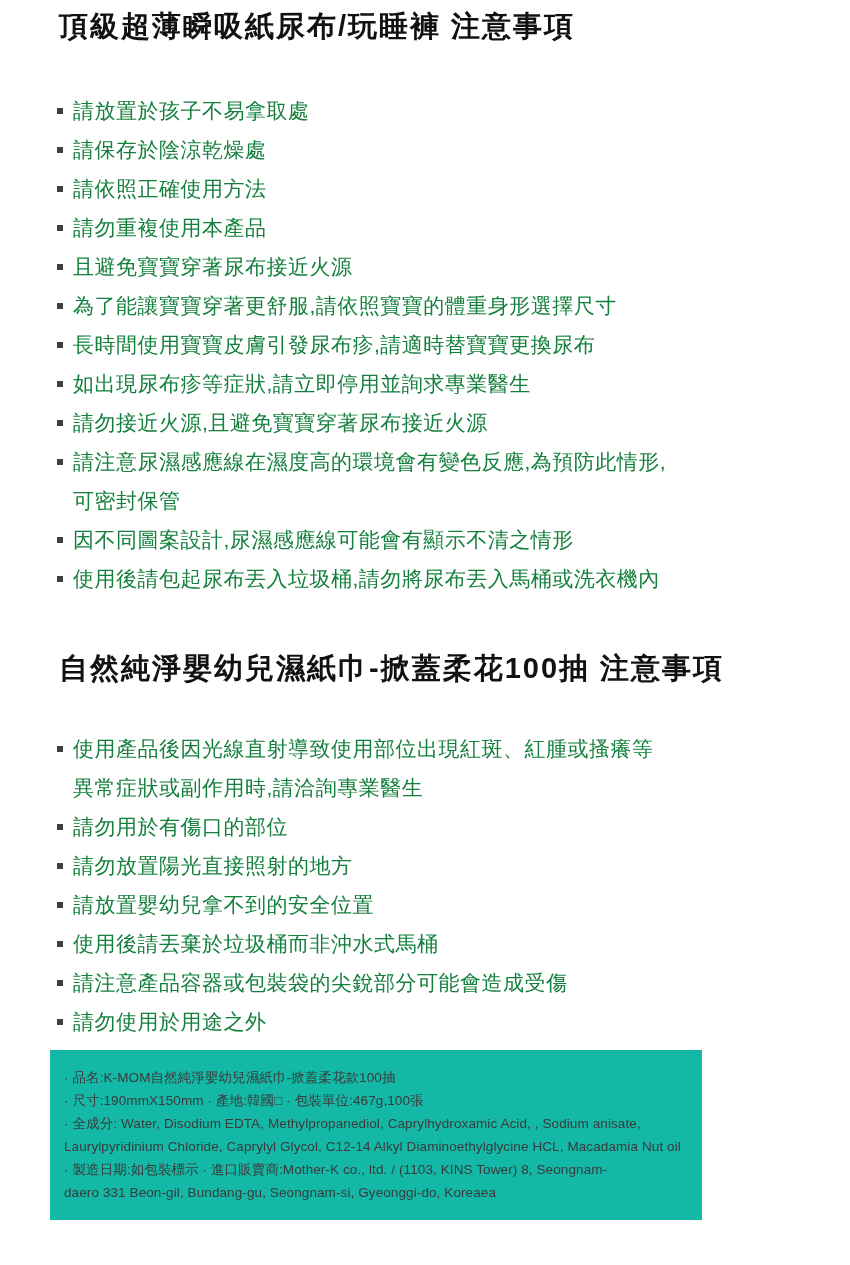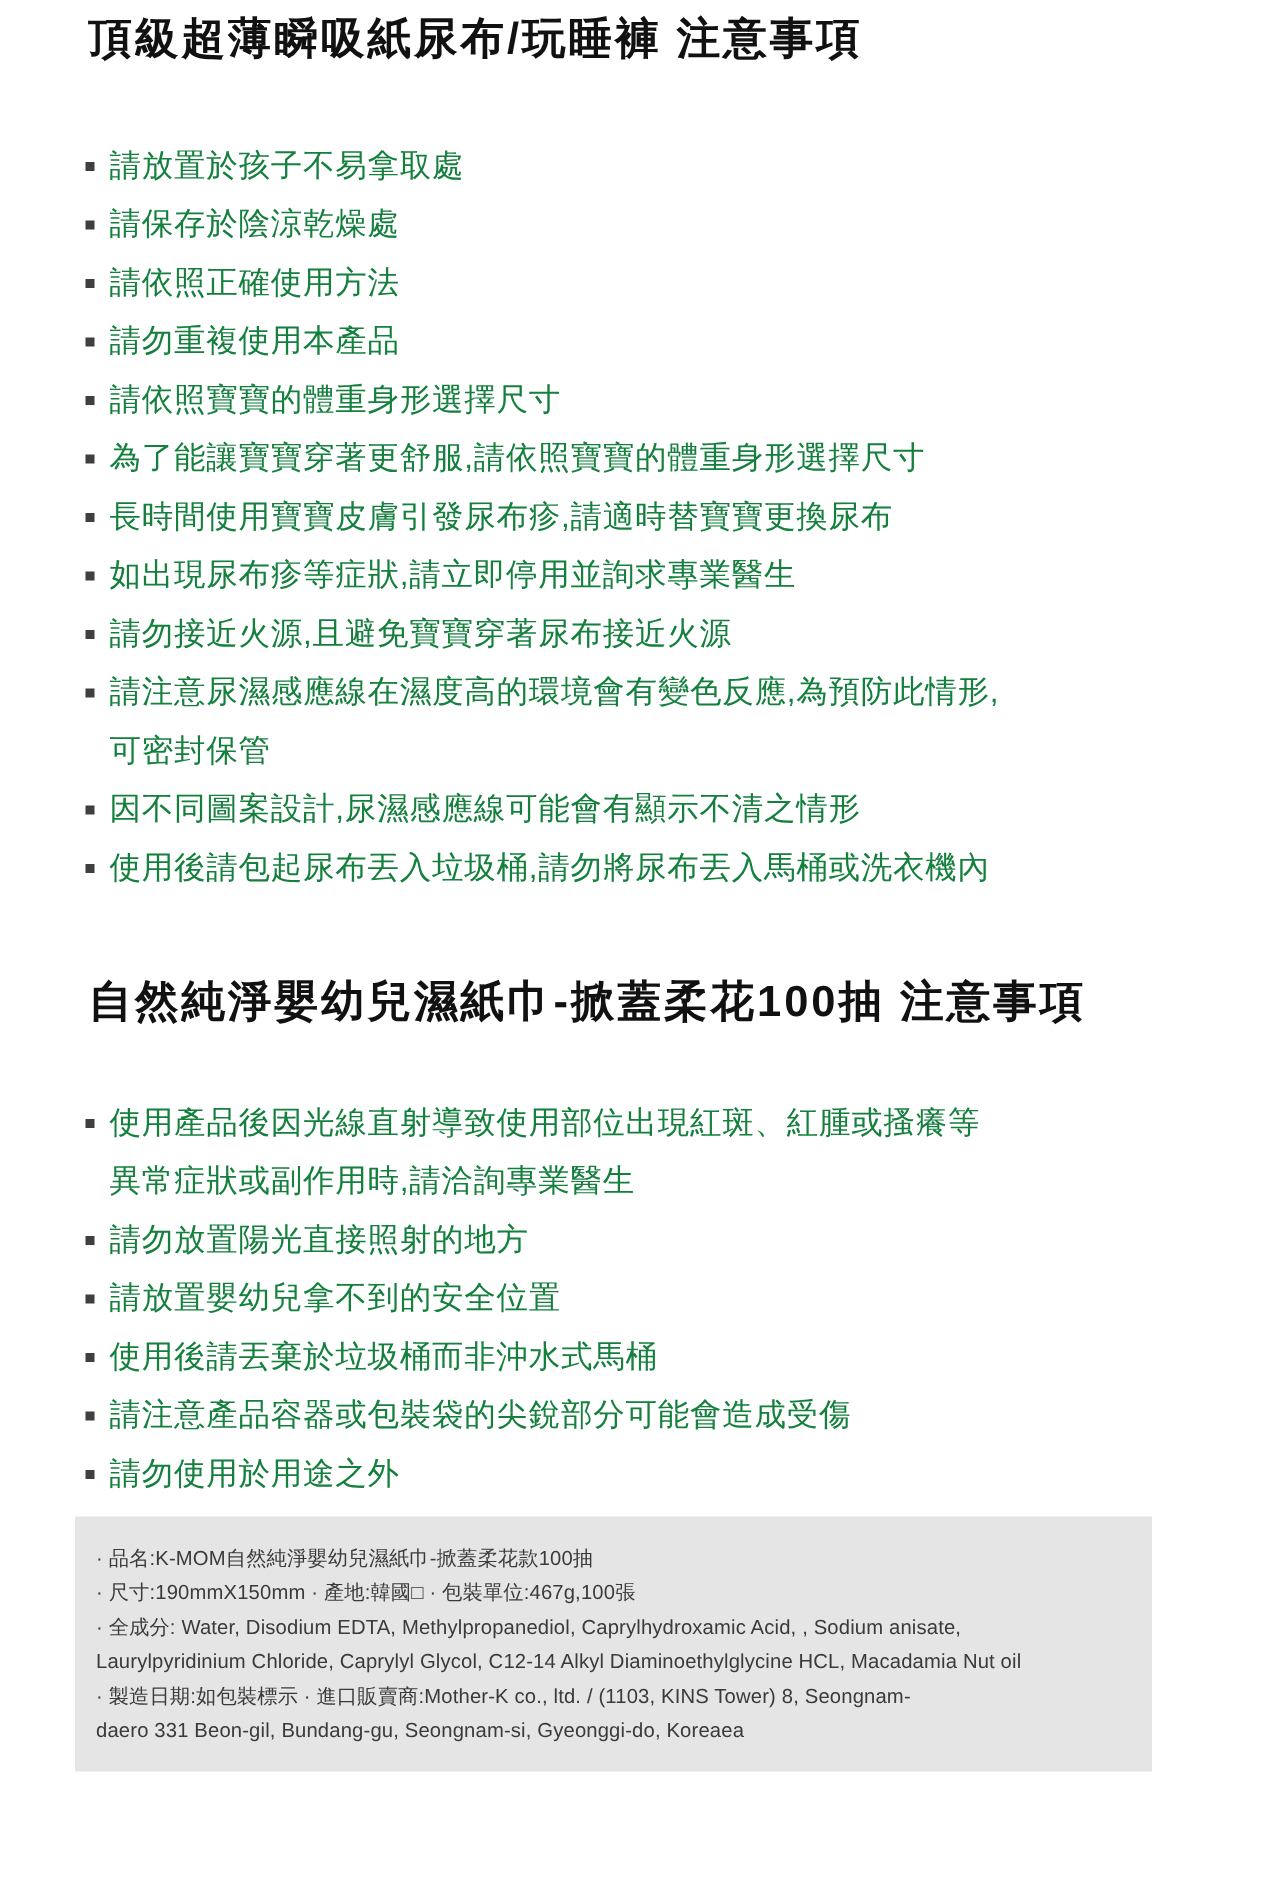--- a/index.html
+++ b/index.html
@@ -51,22 +51,22 @@
     width: 6px;
     height: 6px;
     background: #3f3f3f;
     margin: 17px 10px 0 0;
   }
   .item-text {
     white-space: pre-line;
   }
   .info-box {
     margin: 9px 0 0 50px;
-    width: 718px;
-    background: #e5e5e5;
+    width: 652px;
+    background: #14b8a6;
     padding: 16px 20px 16px 14px;
   }
   .info-line {
     font-size: 13.5px;
     line-height: 23px;
     color: #3a3a3a;
     letter-spacing: 0.1px;
   }
 </style>
 </head>
@@ -93,21 +93,21 @@
         <span class="item-text">請依照正確使用方法</span>
       </li>
 
       <li class="notice-item">
         <span class="bullet"></span>
         <span class="item-text">請勿重複使用本產品</span>
       </li>
 
       <li class="notice-item">
         <span class="bullet"></span>
-        <span class="item-text">請依照寶寶的體重身形選擇尺寸</span>
+        <span class="item-text">且避免寶寶穿著尿布接近火源</span>
       </li>
 
       <li class="notice-item">
         <span class="bullet"></span>
         <span class="item-text">為了能讓寶寶穿著更舒服,請依照寶寶的體重身形選擇尺寸</span>
       </li>
 
       <li class="notice-item">
         <span class="bullet"></span>
         <span class="item-text">長時間使用寶寶皮膚引發尿布疹,請適時替寶寶更換尿布</span>
@@ -143,20 +143,24 @@
   <h1 class="section-title second">自然純淨嬰幼兒濕紙巾-掀蓋柔花100抽 注意事項</h1>
 
   <ul class="notice-list second">
 
       <li class="notice-item">
         <span class="bullet"></span>
         <span class="item-text">使用產品後因光線直射導致使用部位出現紅斑、紅腫或搔癢等
 異常症狀或副作用時,請洽詢專業醫生</span>
       </li>
 
+      <li class="notice-item">
+        <span class="bullet"></span>
+        <span class="item-text">請勿用於有傷口的部位</span>
+      </li>
 
       <li class="notice-item">
         <span class="bullet"></span>
         <span class="item-text">請勿放置陽光直接照射的地方</span>
       </li>
 
       <li class="notice-item">
         <span class="bullet"></span>
         <span class="item-text">請放置嬰幼兒拿不到的安全位置</span>
       </li>

